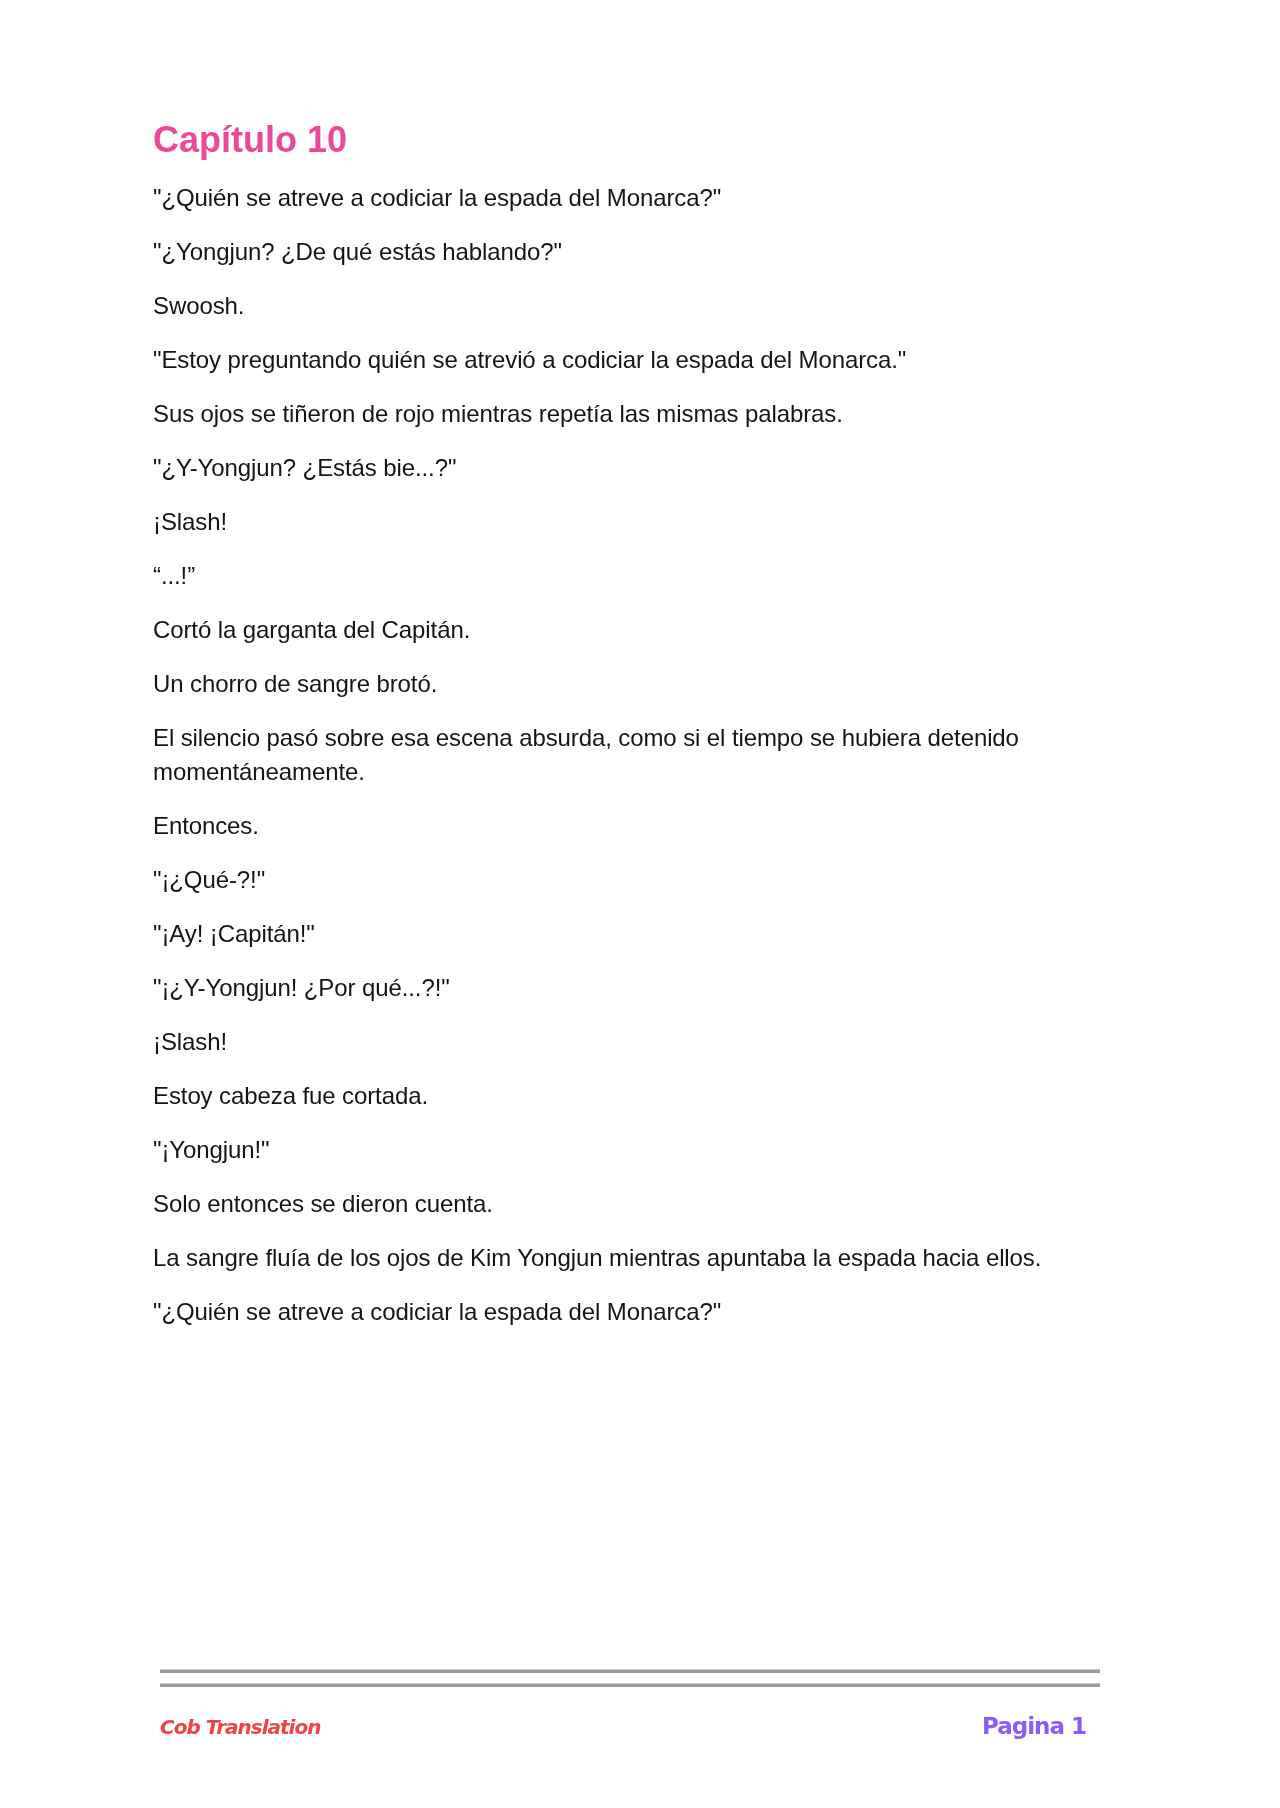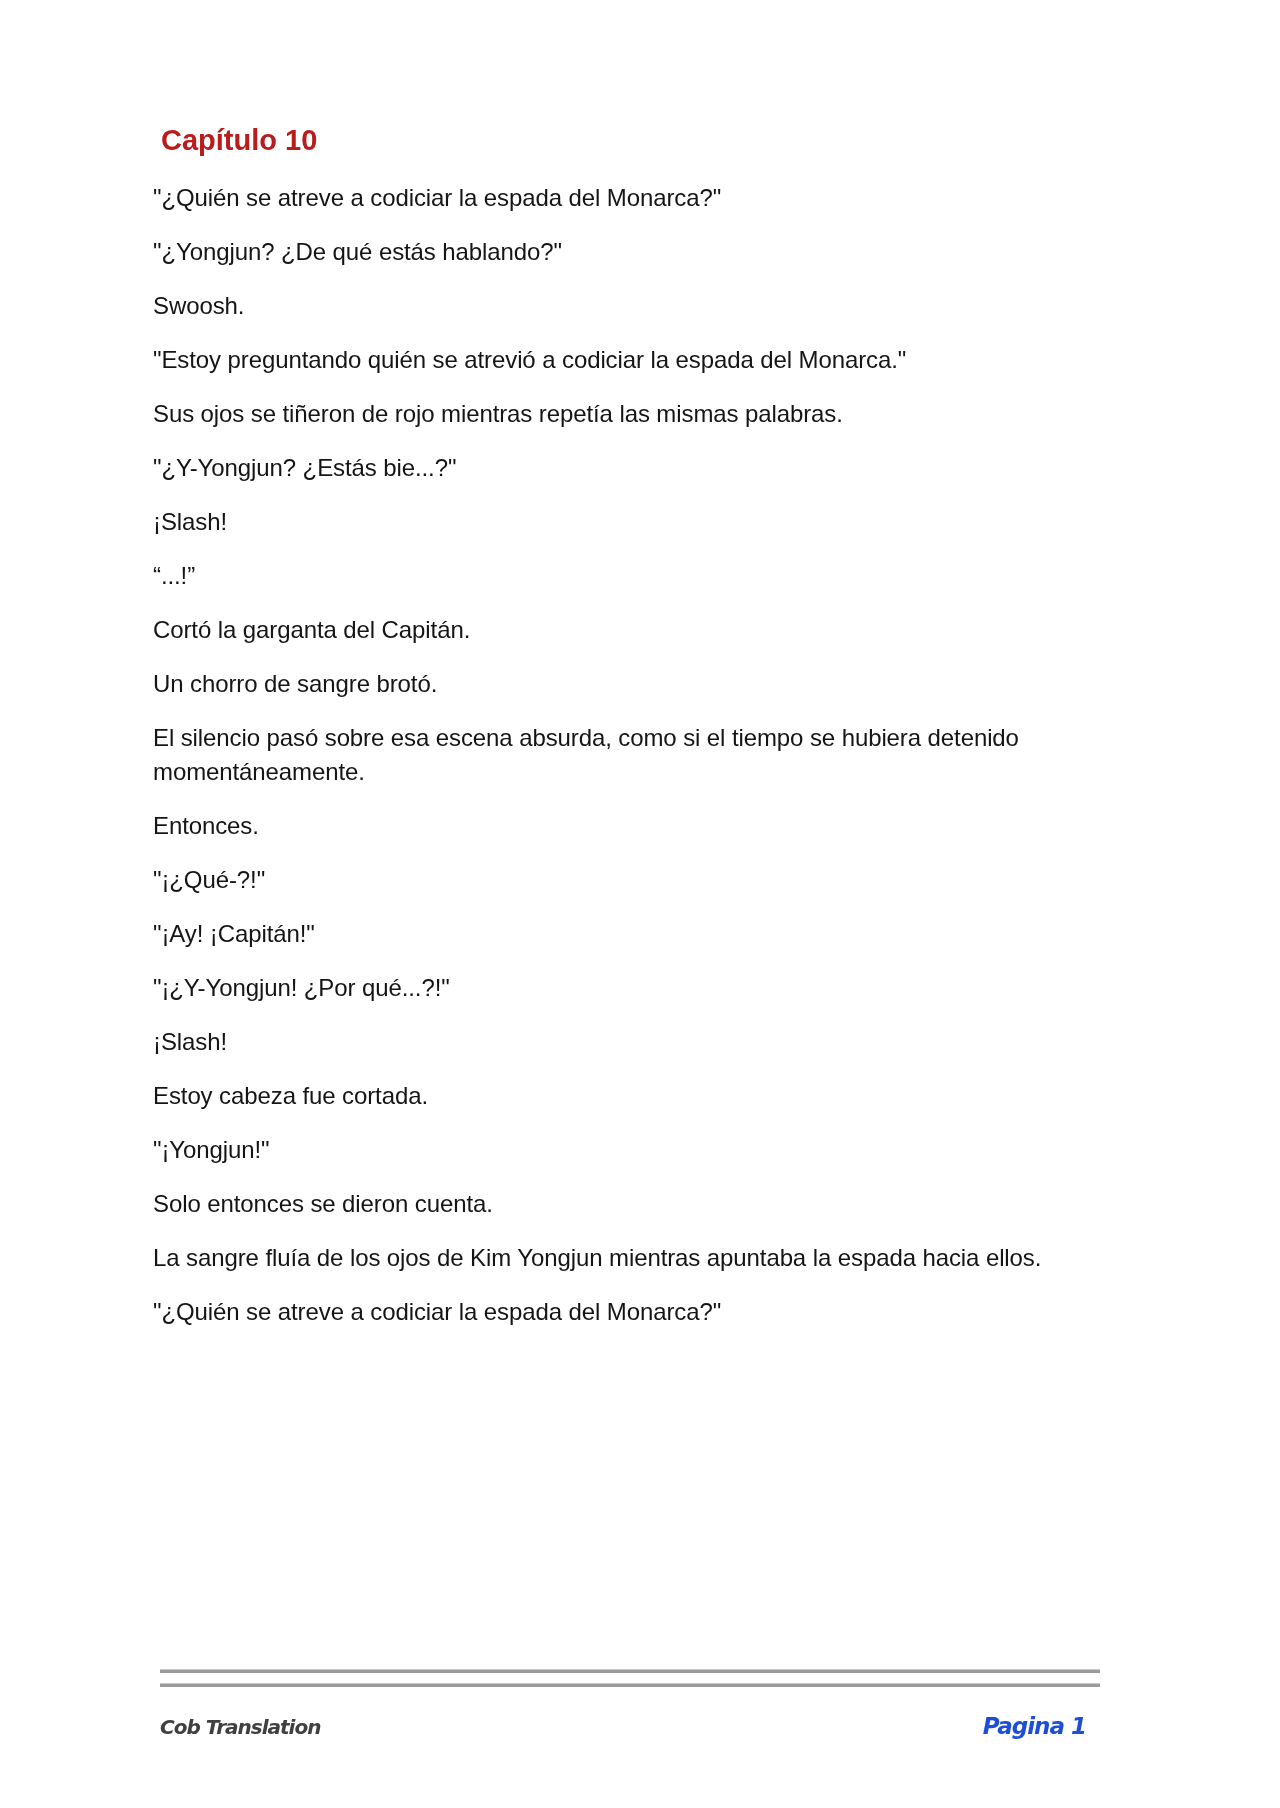--- a/index.html
+++ b/index.html
@@ -24,24 +24,24 @@
     }
     .content {
       position: absolute;
       left: 153px;
       top: 118px;
       width: 960px;
     }
     .chapter-title {
       font-family: "Liberation Sans", sans-serif;
       font-weight: bold;
-      font-size: 29px;
+      font-size: 36px;
       line-height: 34px;
-      margin: 5px 0 24px 8px;
-      color: #b91c1c;
+      margin: 5px 0 24px 0;
+      color: #ec4899;
     }
     .para {
       font-size: 24px;
       line-height: 34px;
       margin: 0 0 20px 0;
       color: #151515;
       letter-spacing: -0.1px;
     }
     .footer-rules {
       position: absolute;
@@ -65,29 +65,28 @@
       display: flex;
       justify-content: space-between;
       align-items: baseline;
     }
     .footer-left {
       font-family: "DejaVu Sans", sans-serif;
       font-style: italic;
       font-weight: bold;
       font-size: 20px;
       letter-spacing: -1px;
-      color: #404040;
+      color: #ef4444;
     }
     .footer-right {
       font-family: "DejaVu Sans", sans-serif;
-      font-style: italic;
       font-weight: bold;
       font-size: 23px;
       letter-spacing: -1px;
-      color: #1d4ed8;
+      color: #8b5cf6;
     }
   </style>
 </head>
 <body>
 
 <div class="page">
   <div class="content">
     <h1 class="chapter-title">Capítulo 10</h1>
     <p class="para">"¿Quién se atreve a codiciar la espada del Monarca?"</p>
     <p class="para">"¿Yongjun? ¿De qué estás hablando?"</p>

